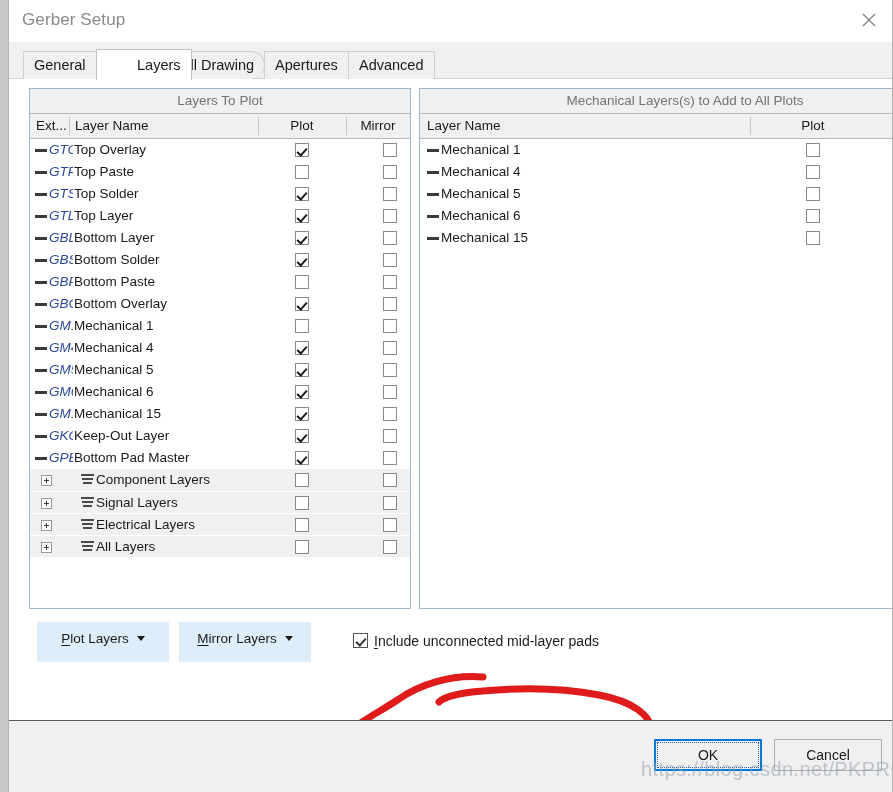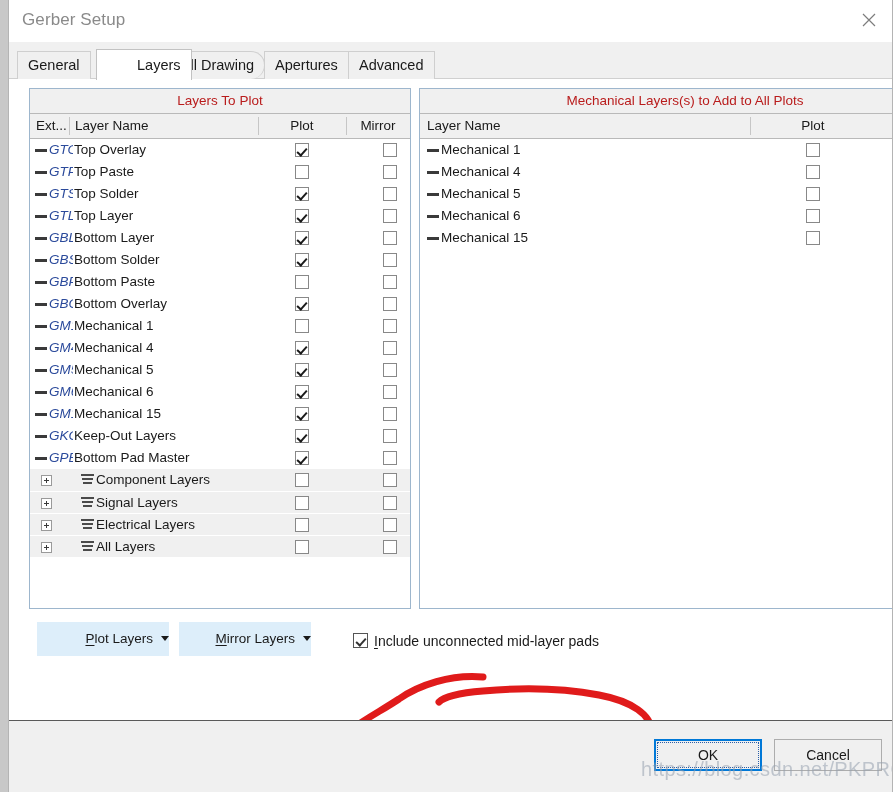--- a/index.html
+++ b/index.html
@@ -80,21 +80,21 @@
     background: #ffffff;
   }
   #panel-left  { left: 20px;  top: 9px; width: 382px; height: 521px; }
   #panel-right { left: 410px; top: 9px; width: 532px; height: 521px; }
 
   .panel-title {
     position: absolute; left: 0; top: 0;
     width: 100%; height: 25px;
     background: #f0f0f0;
     border-bottom: 1px solid #b9b9b9;
-    font-size: 13.5px; color: #b91c1c;
+    font-size: 13.5px; color: #737373;
     text-align: center; line-height: 24px;
   }
   .col-header {
     position: absolute; top: 25px; left: 0;
     width: 100%; height: 25px;
     background: #f0f0f0;
     border-bottom: 1px solid #b9b9b9;
   }
   .ch {
     position: absolute; top: 0; height: 24px;
@@ -173,26 +173,26 @@
     position: absolute; left: 3px; top: 2px;
     width: 4px; height: 8px;
     border: solid #1a1a1a;
     border-width: 0 2px 2px 0;
     transform: rotate(42deg);
   }
 
   
   .btn-flat {
     position: absolute;
-    height: 34px;
+    height: 40px;
     background: #ddeefa;
     border: none;
     font-size: 13.5px; color: #1a1a1a;
     cursor: default;
-    text-align: right;
+    text-align: center;
     line-height: 34px;
   }
   #btn-plot-layers   { left: 28px;  top: 543px; width: 132px; }
   #btn-mirror-layers { left: 170px; top: 543px; width: 132px; }
   .btn-flat .arrow {
     display: inline-block;
     margin-left: 8px;
     border-left: 4px solid transparent;
     border-right: 4px solid transparent;
     border-top: 5px solid #1a1a1a;
@@ -273,21 +273,21 @@
   <div id="titlebar">
     <div id="title-text">Gerber Setup</div>
     <div id="close-btn">
       <svg width="14" height="14" viewBox="0 0 14 14" aria-hidden="true">
         <path d="M1 1 L13 13 M13 1 L1 13" stroke="#7d7d7d" stroke-width="1.2" fill="none"></path>
       </svg>
     </div>
   </div>
 
   <div id="tabstrip">
-      <div class="tab" style="left: 8px;"><span>General</span></div>
+      <div class="tab" style="left: 14px;"><span>General</span></div>
       <div class="tab active" style="left: 87px; padding-left: 40px;"><span>Layers</span></div>
       <div class="tab" style="left: 152px; border-radius: 14px;"><span>Drill Drawing</span></div>
       <div class="tab" style="left: 255px;"><span>Apertures</span></div>
       <div class="tab" style="left: 339px;"><span>Advanced</span></div>
     </div>
 
   <div id="body">
 
     <div class="panel" id="panel-left">
       <div class="panel-title">Layers To Plot</div>
@@ -388,21 +388,21 @@
           <div class="row">
             <span class="dash" style="left: 5px;"></span>
             <span class="ext" style="left: 19px; width: 24px;">GM15</span>
             <span class="lname" style="left: 44px;">Mechanical 15</span>
             <span class="cbx on" style="left: 265px;"></span>
             <span class="cbx" style="left: 353px;"></span>
           </div>
           <div class="row">
             <span class="dash" style="left: 5px;"></span>
             <span class="ext" style="left: 19px; width: 24px;">GKO</span>
-            <span class="lname" style="left: 44px;">Keep-Out Layers</span>
+            <span class="lname" style="left: 44px;">Keep-Out Layer</span>
             <span class="cbx on" style="left: 265px;"></span>
             <span class="cbx" style="left: 353px;"></span>
           </div>
           <div class="row">
             <span class="dash" style="left: 5px;"></span>
             <span class="ext" style="left: 19px; width: 24px;">GPB</span>
             <span class="lname" style="left: 44px;">Bottom Pad Master</span>
             <span class="cbx on" style="left: 265px;"></span>
             <span class="cbx" style="left: 353px;"></span>
           </div>

